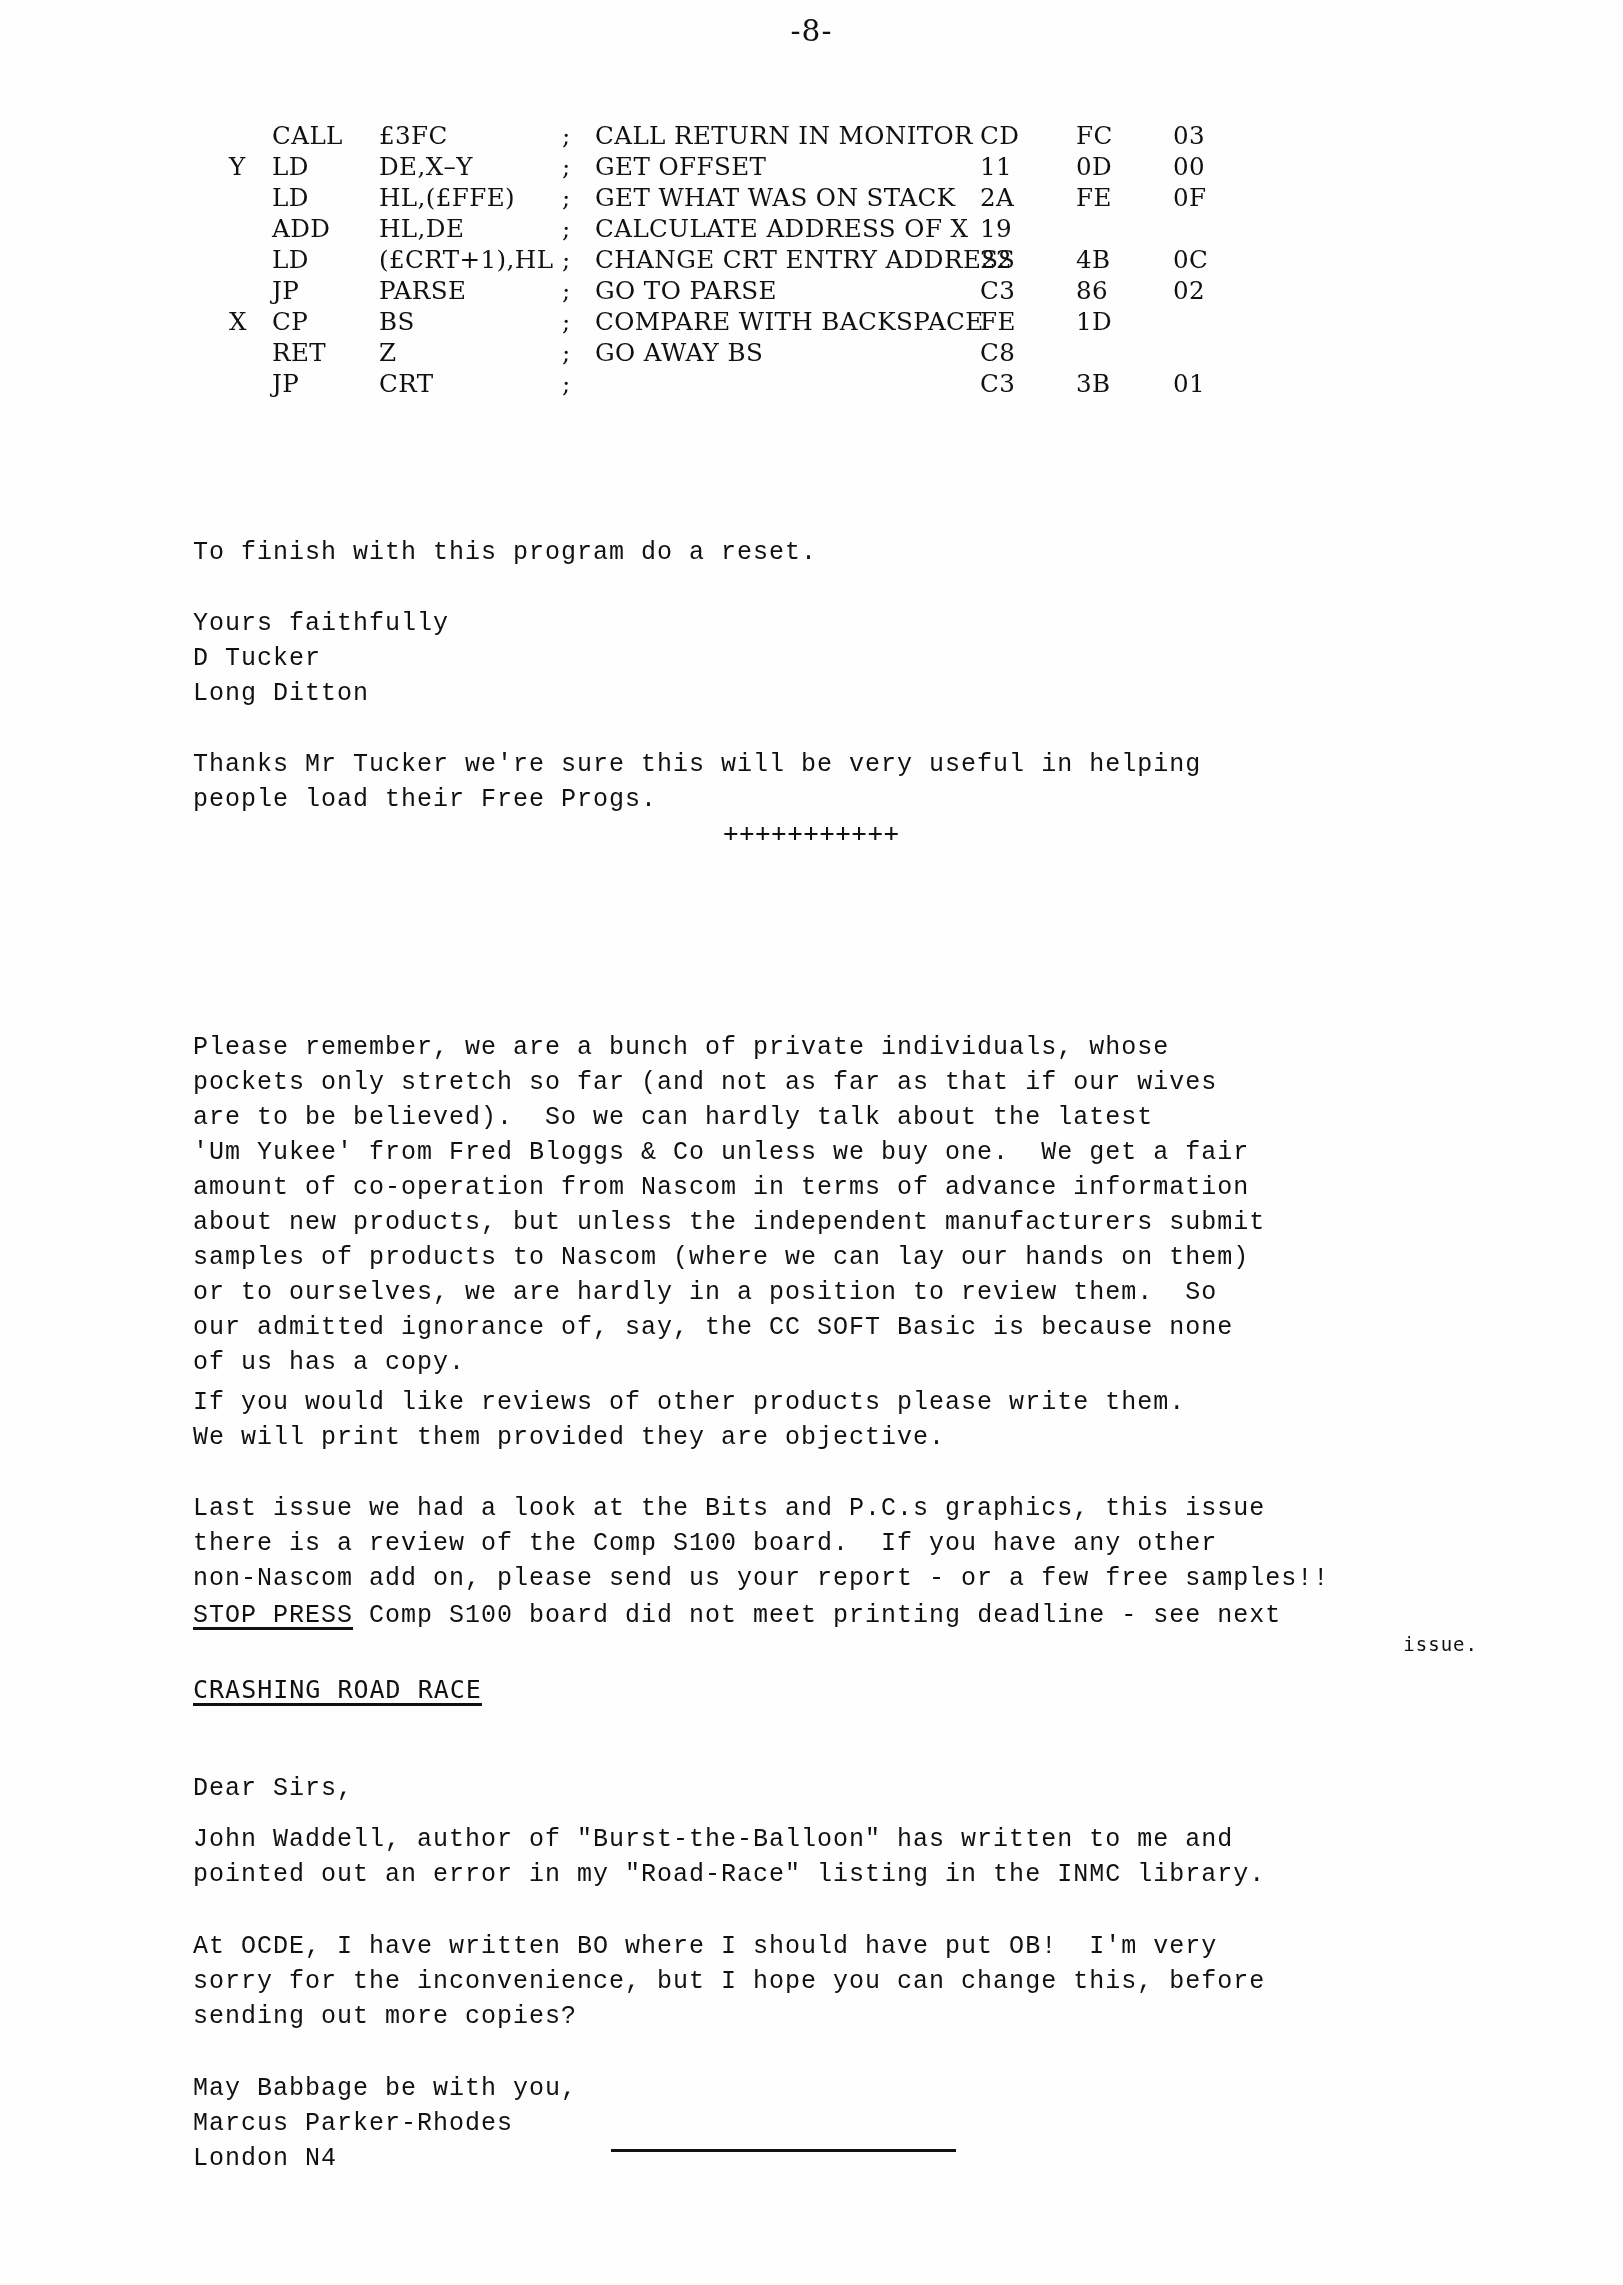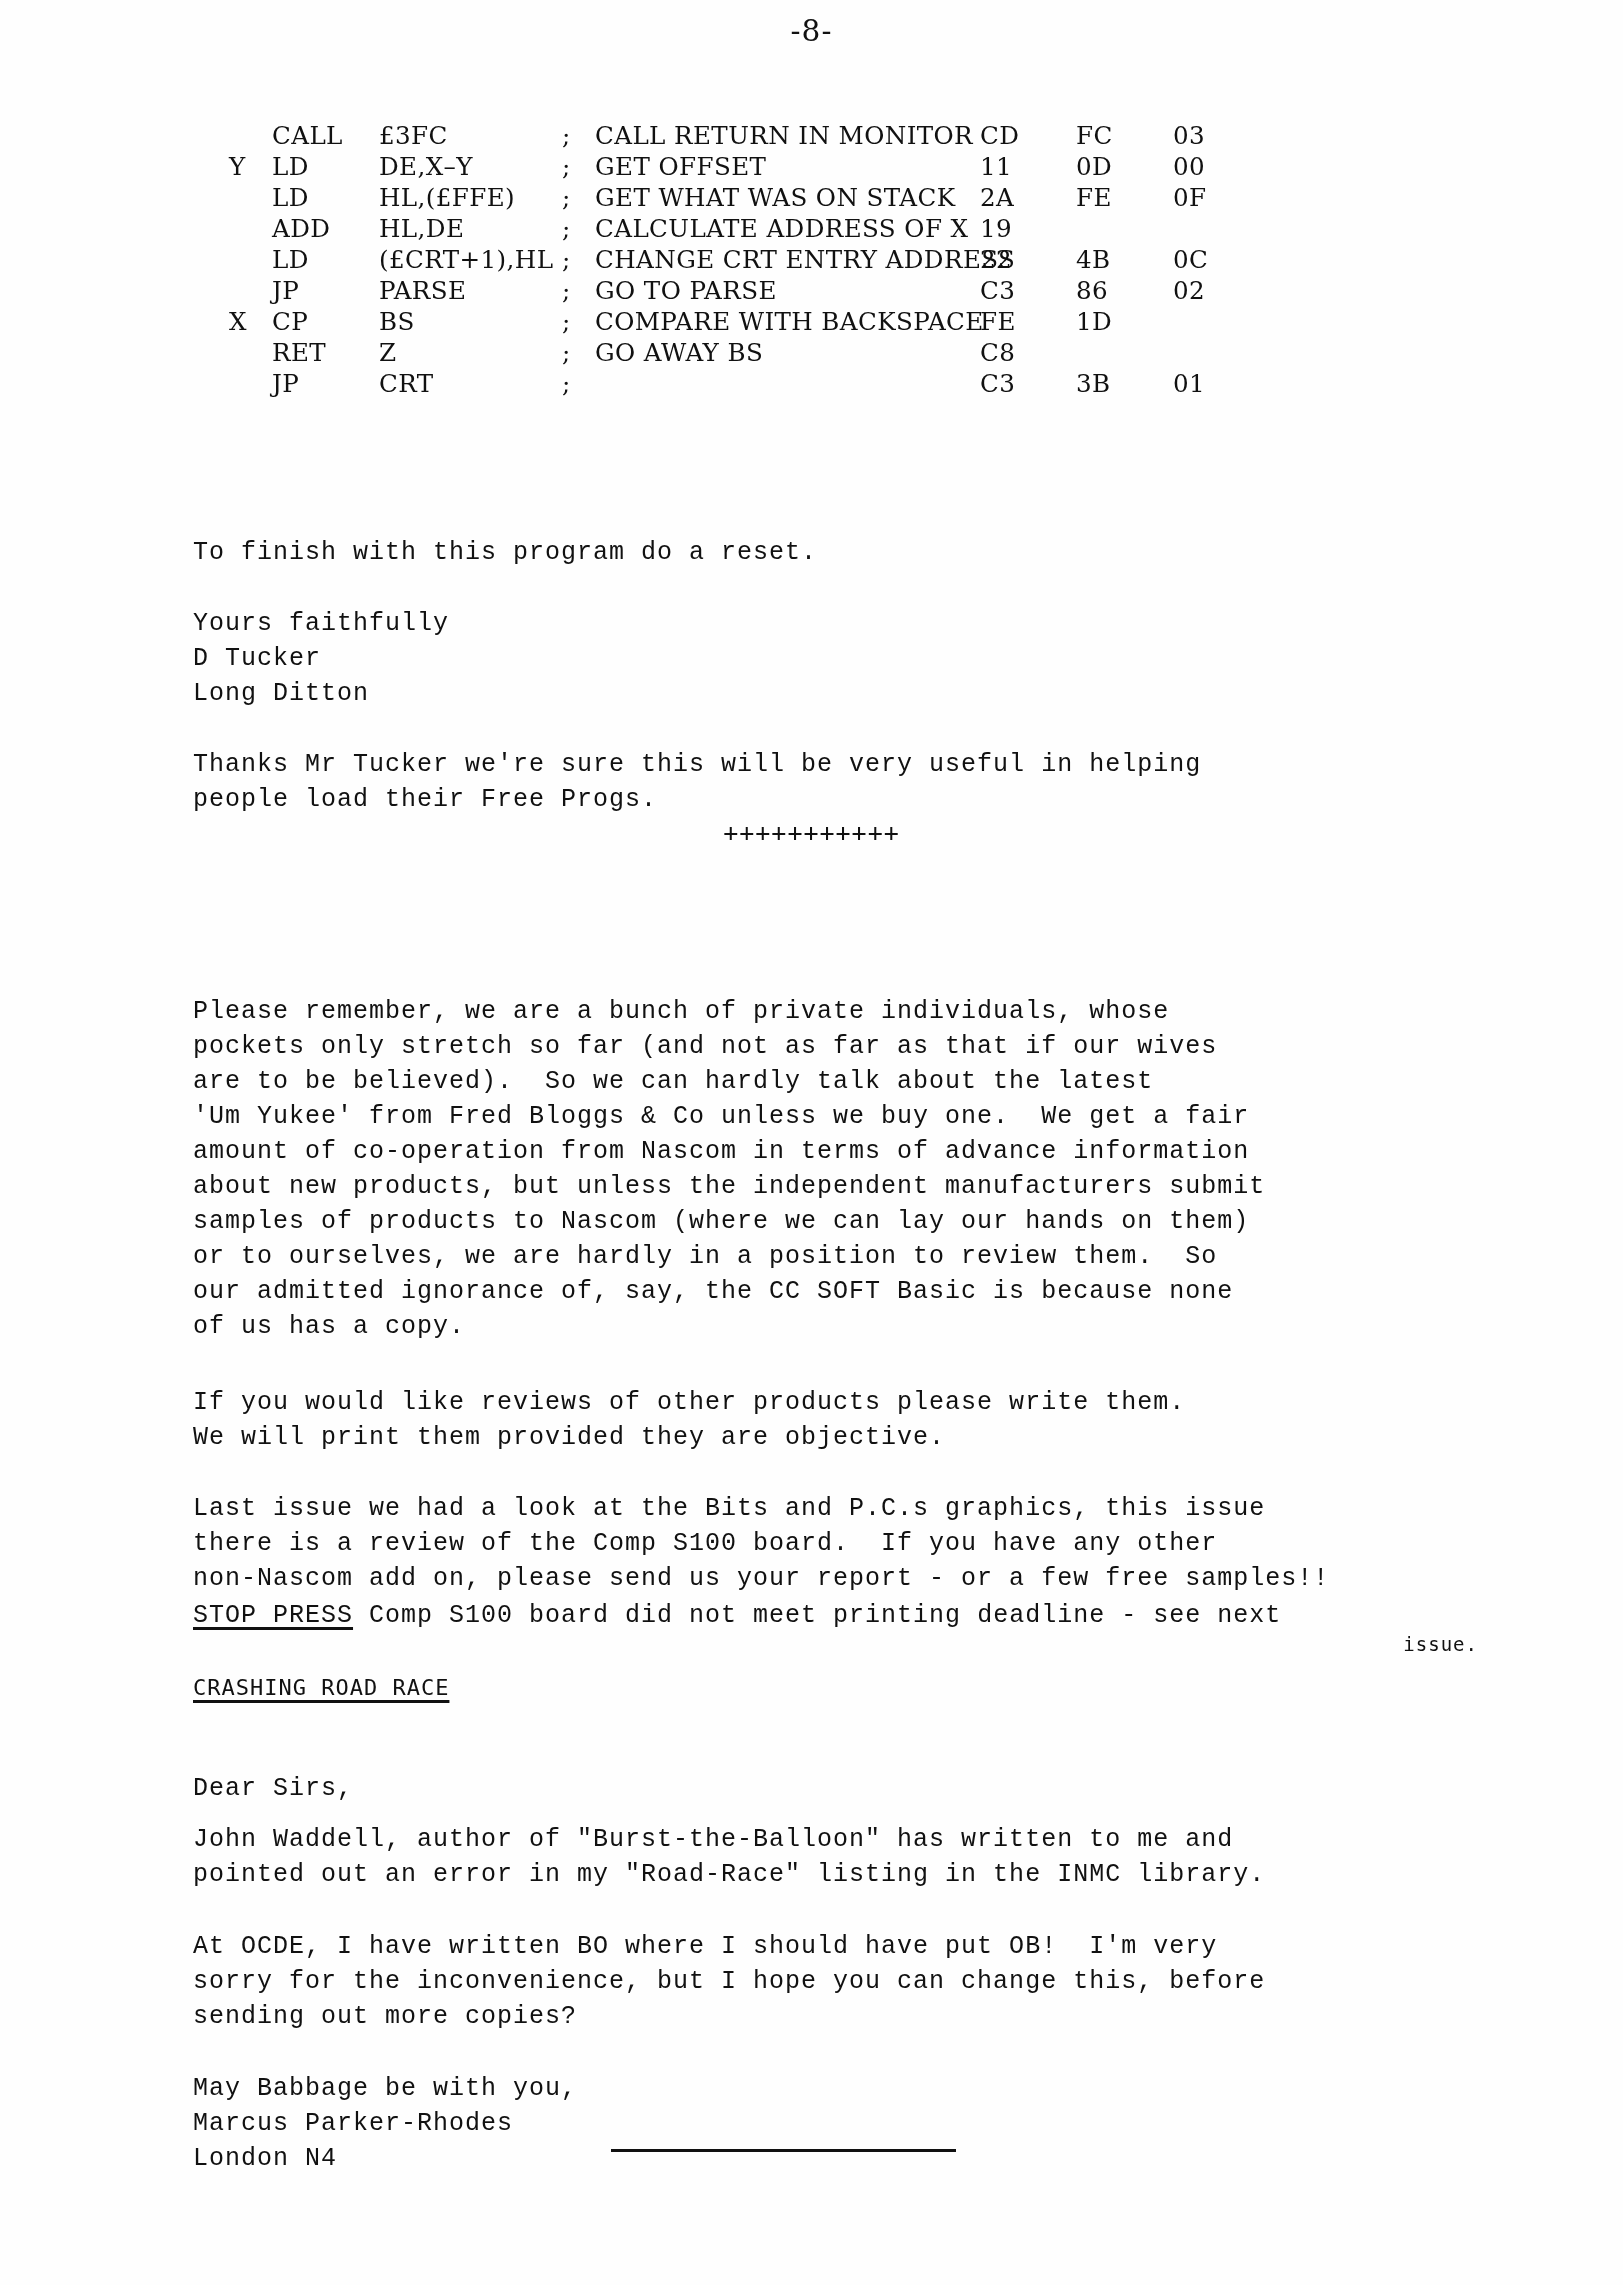--- a/index.html
+++ b/index.html
@@ -78,21 +78,21 @@
   }
   .underlined {
     text-decoration: underline;
     text-underline-offset: 4.9px;
     text-decoration-thickness: 3px;
   }
   .hdg {
     position: absolute;
     left: 193px;
     font-family: "DejaVu Sans Mono", "Liberation Mono", monospace;
-    font-size: 22px;
+    font-size: 25px;
     letter-spacing: 1px;
     white-space: pre;
   }
   .hrule {
     position: absolute;
     left: 611px;
     top: 2149px;
     width: 345px;
     height: 3px;
     background: #111111;
@@ -212,21 +212,21 @@
   <div class="blk" style="top:606px;">Yours faithfully
 D Tucker
 Long Ditton</div>
 
   <div class="blk" style="top:747px;">Thanks Mr Tucker we're sure this will be very useful in helping
 people load their Free Progs.</div>
 
   <div class="centered-plus" style="top:818px;">+++++++++++</div>
 
 
-  <div class="blk" style="top:994px;">Please remember, we are a bunch of private individuals, whose
+  <div class="blk" style="top:1030px;">Please remember, we are a bunch of private individuals, whose
 pockets only stretch so far (and not as far as that if our wives
 are to be believed).  So we can hardly talk about the latest
 'Um Yukee' from Fred Bloggs &amp; Co unless we buy one.  We get a fair
 amount of co-operation from Nascom in terms of advance information
 about new products, but unless the independent manufacturers submit
 samples of products to Nascom (where we can lay our hands on them)
 or to ourselves, we are hardly in a position to review them.  So
 our admitted ignorance of, say, the CC SOFT Basic is because none
 of us has a copy.</div>
 

